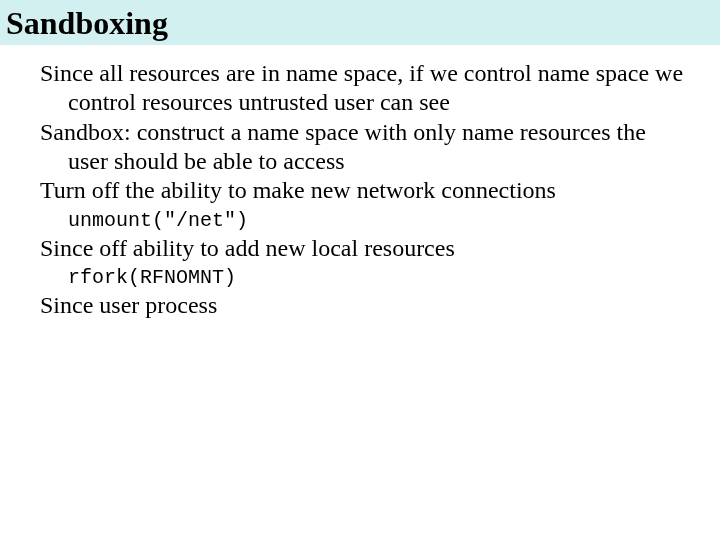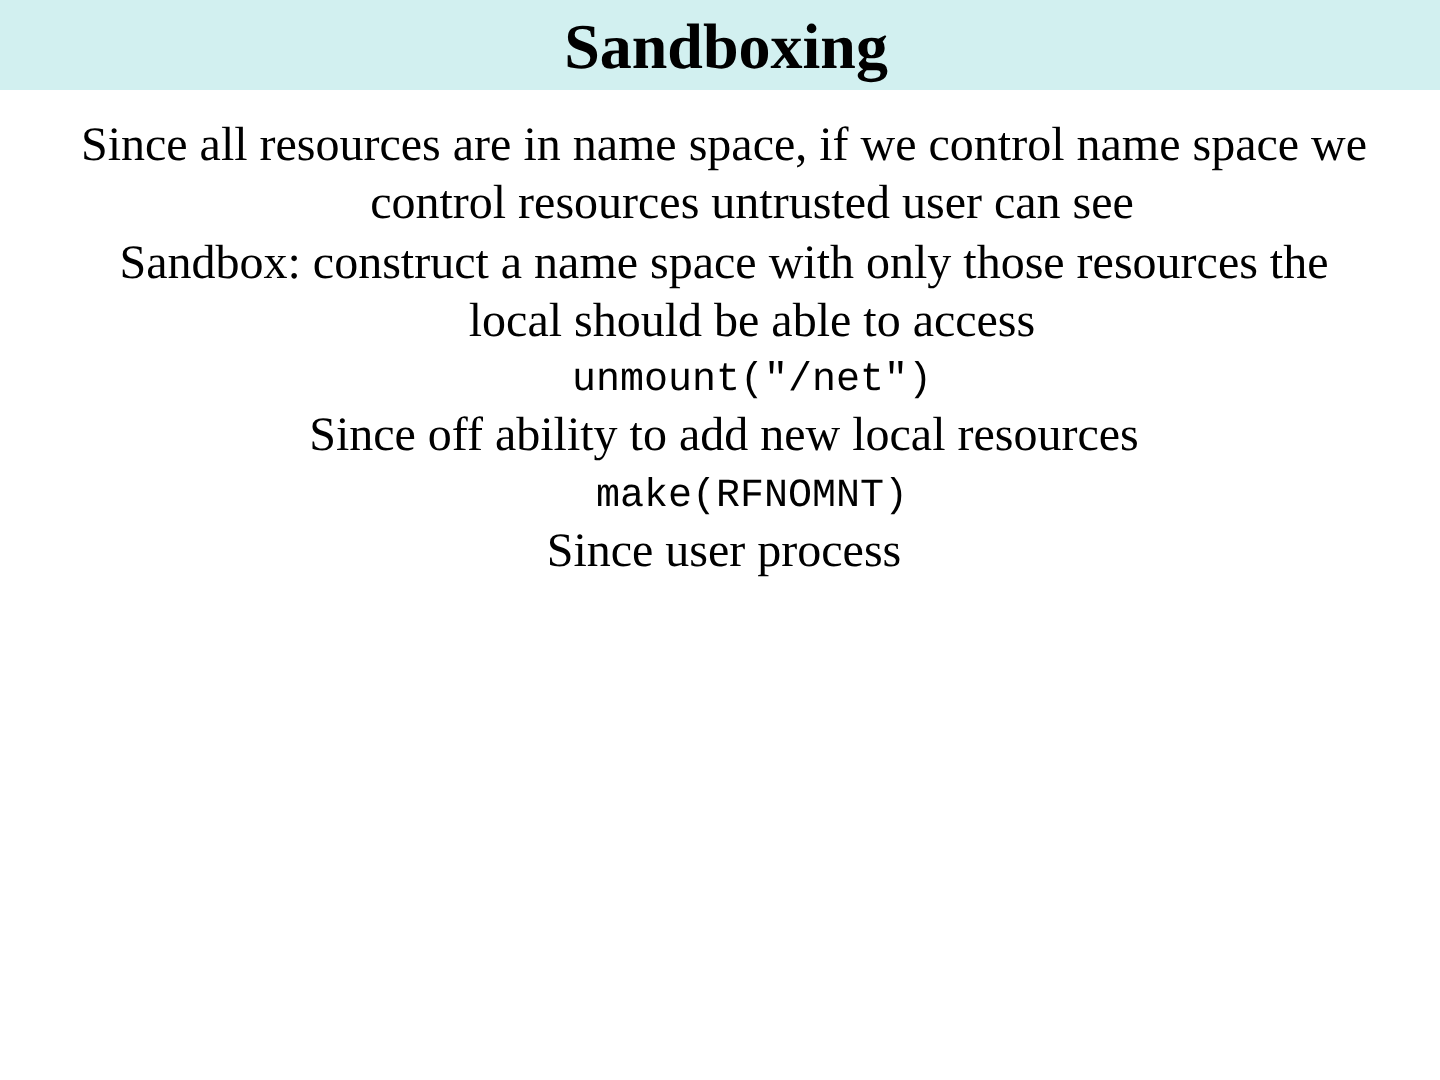--- a/index.html
+++ b/index.html
@@ -1,15 +1,15 @@
 <!DOCTYPE html>
 <html><head>
 <meta charset="utf-8">
 <style>
-  * { margin: 0; padding: 0; box-sizing: border-box; text-align: center; }
+  * { margin: 0; padding: 0; box-sizing: border-box; }
   html, body {
     width: 720px;
     height: 540px;
     background: #ffffff;
     font-family: "Times New Roman", Times, serif;
     color: #000;
     overflow: hidden;
   }
   .slide {
     width: 720px;
@@ -46,19 +46,20 @@
 </style>
 </head>
 <body>
 
 <div class="slide">
   <div class="title-band">
     <h1>Sandboxing</h1>
   </div>
   <div class="body">
     <p class="para">Since all resources are in name space, if we control name space we control resources untrusted user can see</p>
-    <p class="para">Sandbox: construct a name space with only those resources the local should be able to access</p>
+    <p class="para">Sandbox: construct a name space with only name resources the user should be able to access</p>
+    <p class="para">Turn off the ability to make new network connections</p>
     <p class="code">unmount("/net")</p>
     <p class="para">Since off ability to add new local resources</p>
-    <p class="code">make(RFNOMNT)</p>
+    <p class="code">rfork(RFNOMNT)</p>
     <p class="para">Since user process</p>
   </div>
 </div>
 
 </body></html>

